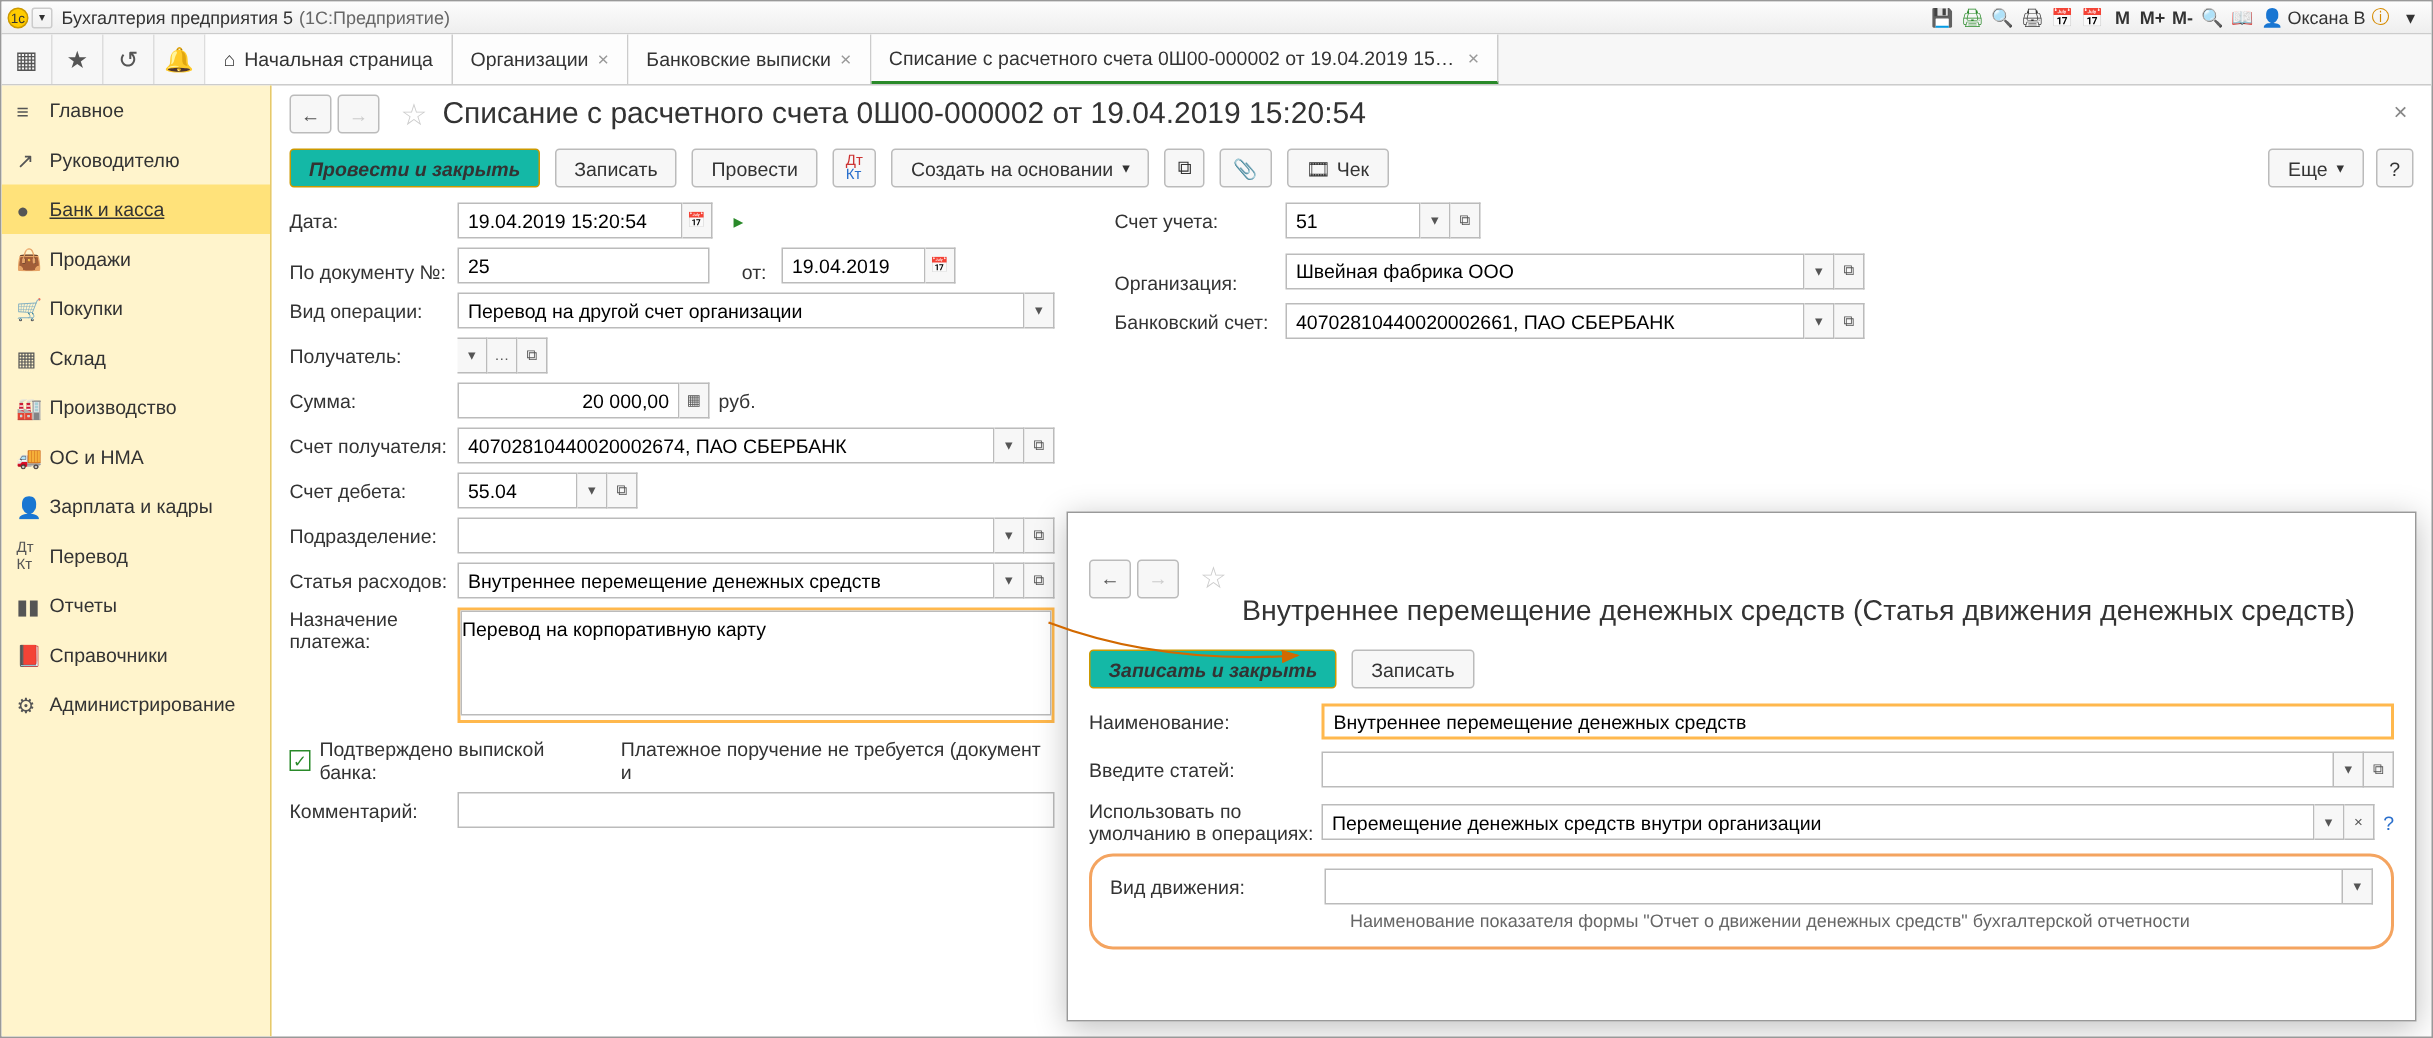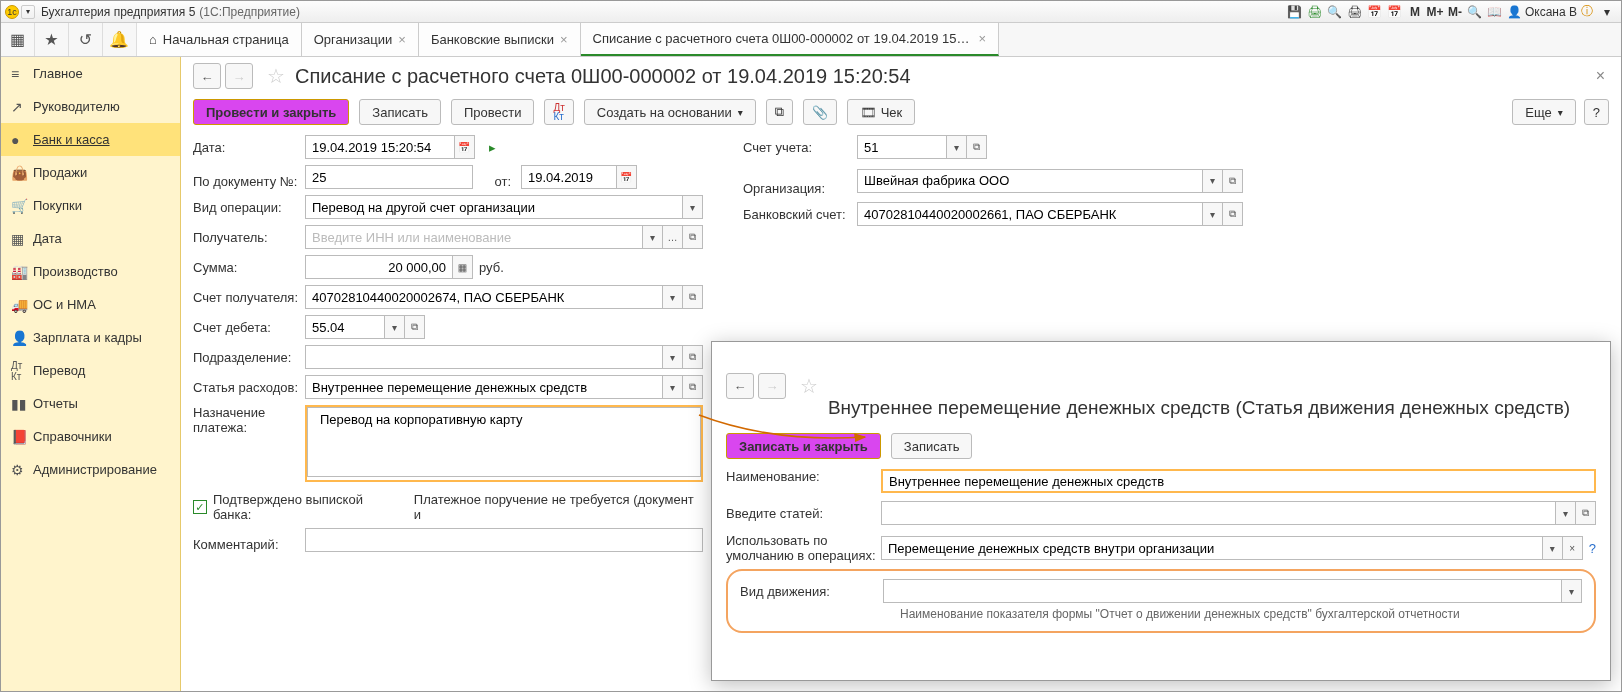--- a/index.html
+++ b/index.html
@@ -36,32 +36,32 @@
 .content { flex: 1; padding: 6px 12px 12px 12px; overflow: auto; position: relative; }
 .doc-header { display: flex; align-items: center; margin-bottom: 10px; }
 .nav-btn { width: 28px; height: 26px; border: 1px solid #bbb; border-radius: 3px; background: #f7f7f7; display: flex; align-items: center; justify-content: center; margin-right: 4px; color: #555; cursor: pointer; }
 .nav-btn.disabled { color: #ccc; }
 .star { font-size: 20px; color: #ccc; margin: 0 10px; cursor: pointer; }
 .doc-title { font-size: 20px; font-weight: normal; }
 .close-doc { margin-left: auto; font-size: 16px; color: #888; cursor: pointer; padding: 4px; }
 
 .cmdbar { display: flex; align-items: center; gap: 10px; margin-bottom: 10px; }
 .btn { height: 26px; padding: 0 12px; border: 1px solid #bbb; border-radius: 3px; background: #f7f7f7; display: inline-flex; align-items: center; cursor: pointer; font-size: 13px; }
-.btn.primary { background: #d946ef; border-color: #cc9900; font-weight: bold; color: #333; }
+.btn.primary { background: #14b8a6; border-color: #cc9900; font-weight: bold; color: #333; font-style: italic; }
 .btn.icon-only { padding: 0 8px; }
 .btn .caret { margin-left: 6px; font-size: 10px; }
 .cmdbar .right { margin-left: auto; display: flex; gap: 8px; }
 .input { height: 24px; border: 1px solid #bbb; padding: 0 6px; font-size: 13px; background: #fff; }
 .input.right { text-align: right; }
 .input::placeholder { color: #bbb; }
 .mini-btn { width: 20px; height: 24px; border: 1px solid #bbb; border-left: none; background: #f7f7f7; display: flex; align-items: center; justify-content: center; font-size: 10px; cursor: pointer; color: #555; }
 .unit { margin-left: 6px; font-size: 13px; }
 
 .textarea-wrap { border: 2px solid #ffb84d; }
-.textarea { width: 100%; height: 70px; border: 1px solid #bbb; padding: 4px 12px; font-size: 13px; resize: none; font-family: inherit; }
+.textarea { width: 100%; height: 70px; border: 1px solid #bbb; padding: 4px 0; font-size: 13px; resize: none; font-family: inherit; }
 
 .checkline { display: flex; align-items: center; gap: 6px; margin: 10px 0 6px; }
 .checkbox { width: 14px; height: 14px; border: 1px solid #2a8a2a; display: flex; align-items: center; justify-content: center; color: #2a8a2a; font-size: 11px; }
 
 
 .modal { position: absolute; left: 710px; top: 340px; width: 900px; height: 340px; background: #fff; border: 1px solid #999; box-shadow: 0 4px 20px rgba(0,0,0,0.25); padding: 10px 14px; }
 .modal .doc-header { margin-bottom: 14px; }
 .modal .doc-title { font-size: 19px; margin-top: 45px; }
 .highlight-input { border: 2px solid #ffb84d !important; }
 .orange-group { border: 2px solid #f4a460; border-radius: 16px; padding: 8px 12px 10px; margin-top: 6px; }
@@ -142,21 +142,21 @@
       <div class="side-item">
           <span class="side-icon">👜</span>
           <span class="label">Продажи</span>
         </div>
       <div class="side-item">
           <span class="side-icon">🛒</span>
           <span class="label">Покупки</span>
         </div>
       <div class="side-item">
           <span class="side-icon">▦</span>
-          <span class="label">Дата</span>
+          <span class="label">Склад</span>
         </div>
       <div class="side-item">
           <span class="side-icon">🏭</span>
           <span class="label">Производство</span>
         </div>
       <div class="side-item">
           <span class="side-icon">🚚</span>
           <span class="label">ОС и НМА</span>
         </div>
       <div class="side-item">
@@ -236,21 +236,20 @@
           </div>
 
           <div style="display:flex; align-items:center; margin-bottom:6px;">
             <span class="lbl" style="width:112px;">Вид операции:</span>
             <input class="input" style="flex: 1 1 0%;" value="Перевод на другой счет организации">
             <div class="mini-btn">▾</div>
           </div>
 
           <div style="display:flex; align-items:center; margin-bottom:6px;">
             <span class="lbl muted" style="width:112px;">Получатель:</span>
-            <input class="input" style="flex: 1 1 0%;" placeholder="Введите ИНН или наименование">
             <div class="mini-btn">▾</div>
             <div class="mini-btn">…</div>
             <div class="mini-btn">⧉</div>
           </div>
 
           <div style="display:flex; align-items:center; margin-bottom:6px;">
             <span class="lbl" style="width:112px;">Сумма:</span>
             <input class="input right" style="width: 148px;" value="20 000,00">
             <div class="mini-btn">▦</div>
             <span class="unit">руб.</span>
@@ -290,21 +289,21 @@
               <textarea class="textarea" style="">Перевод на корпоративную карту</textarea>
             </div>
           </div>
 
           <div class="checkline">
             <div class="checkbox">✓</div>
             <span>Подтверждено выпиской банка:</span>
             <span style="margin-left:4px; color:#333;">Платежное поручение не требуется (документ и</span>
           </div>
 
-          <div style="display:flex; align-items:flex-end;">
+          <div style="display:flex; align-items:center;">
             <span class="lbl" style="width:112px;">Комментарий:</span>
             <input class="input" style="flex: 1 1 0%;">
           </div>
         </div>
 
         <div style="flex:0 0 500px;">
 
           <div style="display:flex; align-items:center; margin-bottom:6px;">
             <span class="lbl" style="width:114px;">Счет учета:</span>
             <input class="input" style="width: 90px;" value="51">
@@ -335,21 +334,21 @@
       <div class="nav-btn">←</div>
       <div class="nav-btn disabled">→</div>
       <div class="star">☆</div>
       <div class="doc-title">Внутреннее перемещение денежных средств (Статья движения денежных средств)</div>
     </div>
     <div class="cmdbar">
       <div class="btn primary">Записать и закрыть</div>
       <div class="btn">Записать</div>
     </div>
 
-    <div style="display:flex; align-items:flex-start; margin-bottom:8px;">
+    <div style="display:flex; align-items:center; margin-bottom:8px;">
       <span class="lbl" style="width:155px;">Наименование:</span>
       <input class="input highlight-input" style="flex: 1 1 0%;" value="Внутреннее перемещение денежных средств">
     </div>
 
     <div style="display:flex; align-items:center; margin-bottom:8px;">
       <span class="lbl" style="width:155px;">Введите статей:</span>
       <input class="input" style="flex: 1 1 0%;">
       <div class="mini-btn">▾</div>
       <div class="mini-btn">⧉</div>
     </div>

